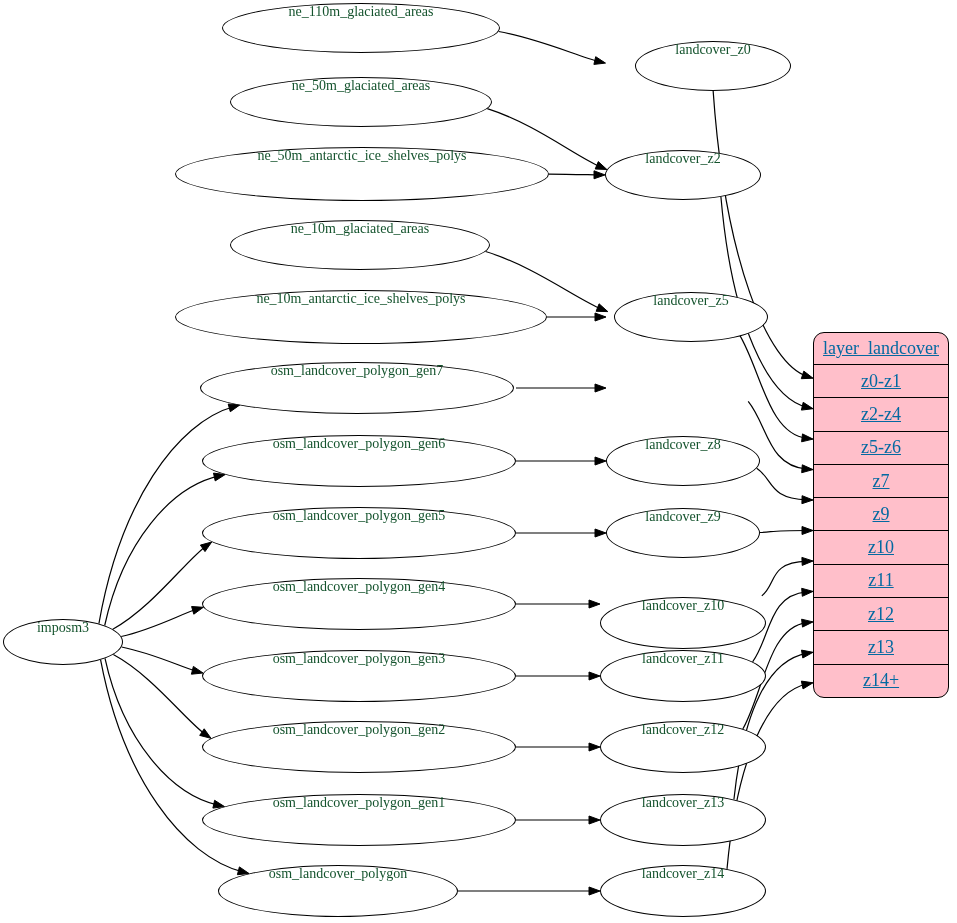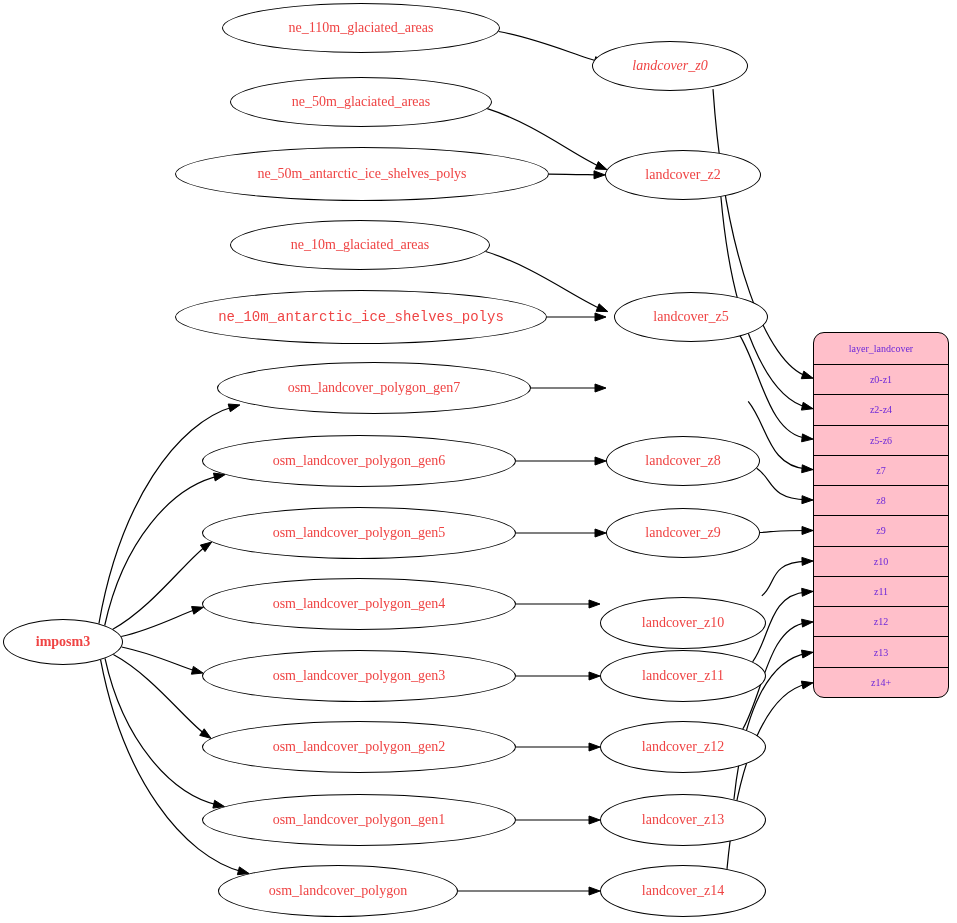--- a/index.html
+++ b/index.html
@@ -9,39 +9,40 @@
     background:#ffffff;
     overflow:hidden;
     font-family:"Liberation Serif","DejaVu Serif",serif;
   }
   #edge-layer{position:absolute;left:0;top:0;width:957px;height:923px;}
   .node{
     position:absolute;
     background:#ffffff;
     border:1.3px solid #000;
     border-radius:50%;
-    display:flex;align-items:center;justify-content:center;
-    font-size:14px;color:#ef4444;
+    display:flex;align-items:flex-start;justify-content:center;
+    font-size:14px;color:#14532d;
     white-space:nowrap;
     box-sizing:border-box;
   }
   .gtable{
     position:absolute;
     border:1.4px solid #000;
     border-radius:11px;
     overflow:hidden;
     box-sizing:border-box;
     display:flex;flex-direction:column;
   }
   .gtable .cell{
     flex:1 1 auto;
     display:flex;align-items:center;justify-content:center;
-    font-size:10px;color:#6d28d9;
+    font-size:18px;color:#0369a1;
     border-top:1.2px solid #000;
     box-sizing:border-box;
+    text-decoration:underline;
   }
   .gtable .cell:first-child{border-top:none;}
   .edge{fill:none;stroke:#000;stroke-width:1.2px;}
   .arrowhead{stroke:#000;stroke-width:1px;}
 </style>
 </head>
 <body>
 
 <div id="canvas">
   <svg id="edge-layer" xmlns="http://www.w3.org/2000/svg" viewBox="0 0 957 923">
@@ -103,39 +104,39 @@
       <polygon points="813.0,561.0 802.2,565.4 801.9,557.4" class="arrowhead" fill="#000000"></polygon>
       <path d="M752.6,661.8 C770.7,637.2 768.0,594.9 807.0,591.9" class="edge" stroke="#000000"></path>
       <polygon points="813.0,591.4 802.3,596.3 801.7,588.3" class="arrowhead" fill="#000000"></polygon>
       <path d="M742.8,729.0 C763.9,691.5 768.0,627.2 807.0,622.6" class="edge" stroke="#000000"></path>
       <polygon points="813.0,621.9 802.5,627.1 801.6,619.2" class="arrowhead" fill="#000000"></polygon>
       <path d="M733.9,799.5 C743.4,711.2 768.0,659.7 807.1,653.3" class="edge" stroke="#000000"></path>
       <polygon points="813.0,652.3 802.8,658.0 801.5,650.1" class="arrowhead" fill="#000000"></polygon>
       <path d="M727.0,868.9 C737.3,757.2 768.0,692.1 807.1,684.0" class="edge" stroke="#000000"></path>
       <polygon points="813.0,682.8 803.0,688.9 801.4,681.1" class="arrowhead" fill="#000000"></polygon>
     </svg>
-<div class="node" style="left: 3px; top: 619px; width: 120px; height: 46px; background: rgb(255, 255, 255); border-color: rgb(0, 0, 0); font-weight: bold;">
+<div class="node" style="left: 3px; top: 619px; width: 120px; height: 46px; background: rgb(255, 255, 255); border-color: rgb(0, 0, 0);">
       <span>imposm3</span>
     </div>
     <div class="node" style="left: 222px; top: 3px; width: 278px; height: 50px; background: rgb(255, 255, 255); border-color: rgb(0, 0, 0);">
       <span>ne_110m_glaciated_areas</span>
     </div>
     <div class="node" style="left: 230px; top: 77px; width: 262px; height: 50px; background: rgb(255, 255, 255); border-color: rgb(0, 0, 0);">
       <span>ne_50m_glaciated_areas</span>
     </div>
     <div class="node" style="left: 175px; top: 147px; width: 374px; height: 54px; background: rgb(255, 255, 255); border-color: rgb(0, 0, 0);">
       <span>ne_50m_antarctic_ice_shelves_polys</span>
     </div>
     <div class="node" style="left: 230px; top: 220px; width: 260px; height: 50px; background: rgb(255, 255, 255); border-color: rgb(0, 0, 0);">
       <span>ne_10m_glaciated_areas</span>
     </div>
-    <div class="node" style="left: 175px; top: 290px; width: 372px; height: 54px; background: rgb(255, 255, 255); border-color: rgb(0, 0, 0); font-family: Liberation Mono, monospace;">
+    <div class="node" style="left: 175px; top: 290px; width: 372px; height: 54px; background: rgb(255, 255, 255); border-color: rgb(0, 0, 0);">
       <span>ne_10m_antarctic_ice_shelves_polys</span>
     </div>
-    <div class="node" style="left: 217px; top: 362px; width: 314px; height: 52px; background: rgb(255, 255, 255); border-color: rgb(0, 0, 0);">
+    <div class="node" style="left: 200px; top: 362px; width: 314px; height: 52px; background: rgb(255, 255, 255); border-color: rgb(0, 0, 0);">
       <span>osm_landcover_polygon_gen7</span>
     </div>
     <div class="node" style="left: 202px; top: 435px; width: 314px; height: 52px; background: rgb(255, 255, 255); border-color: rgb(0, 0, 0);">
       <span>osm_landcover_polygon_gen6</span>
     </div>
     <div class="node" style="left: 202px; top: 507px; width: 314px; height: 52px; background: rgb(255, 255, 255); border-color: rgb(0, 0, 0);">
       <span>osm_landcover_polygon_gen5</span>
     </div>
     <div class="node" style="left: 202px; top: 578px; width: 314px; height: 52px; background: rgb(255, 255, 255); border-color: rgb(0, 0, 0);">
       <span>osm_landcover_polygon_gen4</span>
@@ -145,21 +146,21 @@
     </div>
     <div class="node" style="left: 202px; top: 721px; width: 314px; height: 52px; background: rgb(255, 255, 255); border-color: rgb(0, 0, 0);">
       <span>osm_landcover_polygon_gen2</span>
     </div>
     <div class="node" style="left: 202px; top: 794px; width: 314px; height: 52px; background: rgb(255, 255, 255); border-color: rgb(0, 0, 0);">
       <span>osm_landcover_polygon_gen1</span>
     </div>
     <div class="node" style="left: 218px; top: 865px; width: 240px; height: 52px; background: rgb(255, 255, 255); border-color: rgb(0, 0, 0);">
       <span>osm_landcover_polygon</span>
     </div>
-    <div class="node" style="left: 592px; top: 41px; width: 156px; height: 50px; background: rgb(255, 255, 255); border-color: rgb(0, 0, 0); font-style: italic;">
+    <div class="node" style="left: 635px; top: 41px; width: 156px; height: 50px; background: rgb(255, 255, 255); border-color: rgb(0, 0, 0);">
       <span>landcover_z0</span>
     </div>
     <div class="node" style="left: 605px; top: 150px; width: 156px; height: 50px; background: rgb(255, 255, 255); border-color: rgb(0, 0, 0);">
       <span>landcover_z2</span>
     </div>
     <div class="node" style="left: 614px; top: 292px; width: 154px; height: 50px; background: rgb(255, 255, 255); border-color: rgb(0, 0, 0);">
       <span>landcover_z5</span>
     </div>
     <div class="node" style="left: 606px; top: 436px; width: 154px; height: 50px; background: rgb(255, 255, 255); border-color: rgb(0, 0, 0);">
       <span>landcover_z8</span>
@@ -181,21 +182,20 @@
     </div>
     <div class="node" style="left: 600px; top: 865px; width: 166px; height: 52px; background: rgb(255, 255, 255); border-color: rgb(0, 0, 0);">
       <span>landcover_z14</span>
     </div>
     <div class="gtable" style="left: 813px; top: 332px; width: 136px; height: 366px; background: rgb(255, 191, 202); border-color: rgb(0, 0, 0);">
       <div class="cell" style="flex: 0 0 31px;">layer_landcover</div>
       <div class="cell">z0-z1</div>
       <div class="cell">z2-z4</div>
       <div class="cell">z5-z6</div>
       <div class="cell">z7</div>
-      <div class="cell">z8</div>
       <div class="cell">z9</div>
       <div class="cell">z10</div>
       <div class="cell">z11</div>
       <div class="cell">z12</div>
       <div class="cell">z13</div>
       <div class="cell">z14+</div>
     </div>
   </div>
 
 </body></html>

